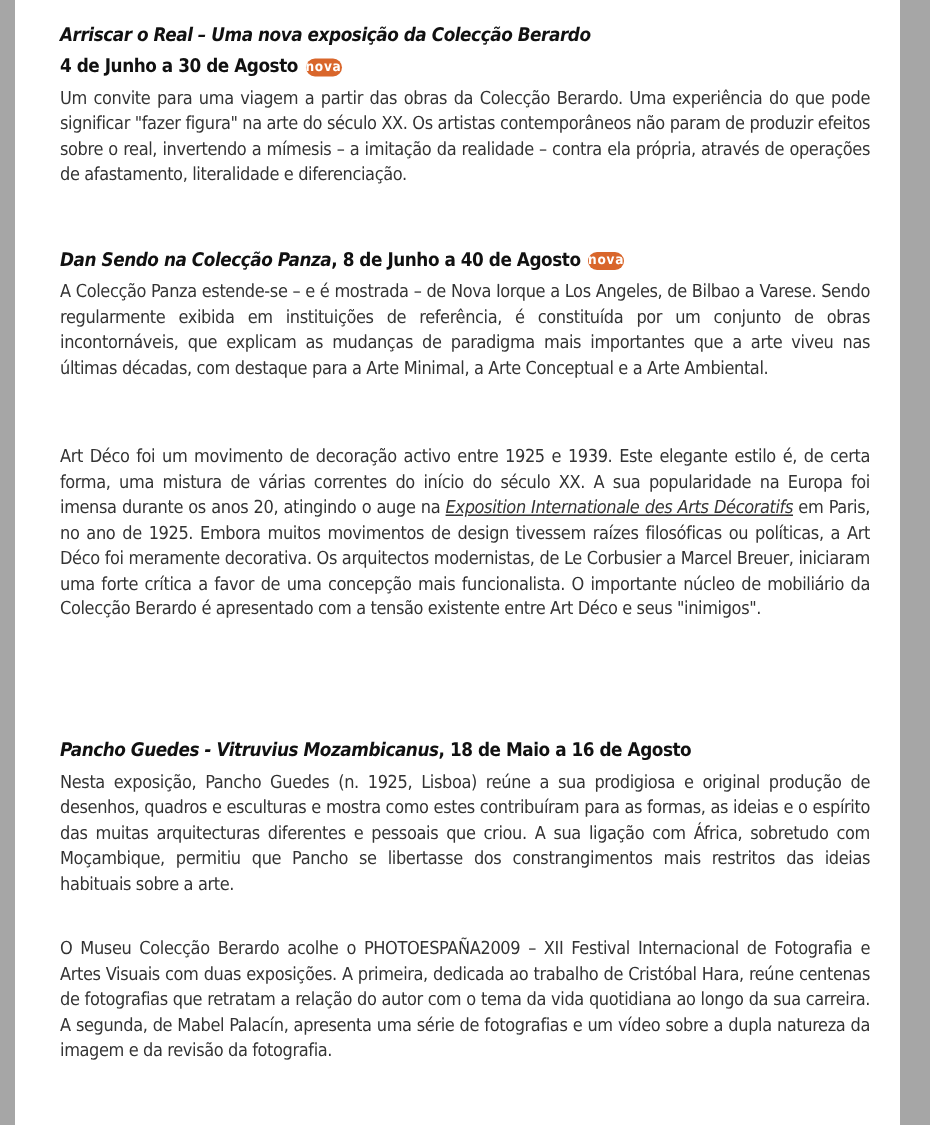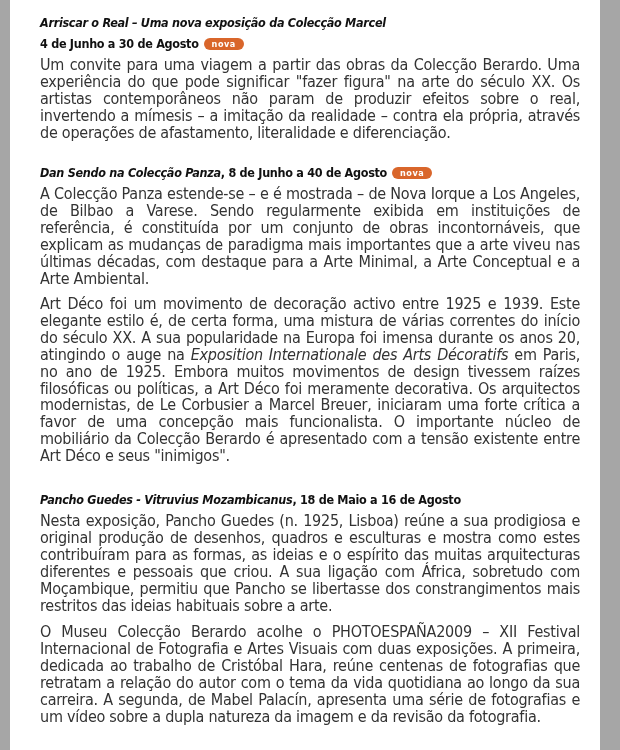--- a/index.html
+++ b/index.html
@@ -21,42 +21,42 @@
       font-weight: bold; font-size: 12.5px; color: #111;
       line-height: 17px; white-space: nowrap;
       letter-spacing: -0.3px;
       font-stretch: condensed;
     }
     .title i { font-style: italic; }
     .subtitle { margin-top: 4px; }
     .badge {
       display: inline-block; background: #d9662b; color: #fff;
       font-size: 9px; font-weight: bold; font-style: normal;
-      padding: 0 8px; height: 12px; line-height: 12px;
+      padding: 0 0; height: 12px; line-height: 12px;
       border-radius: 6px; vertical-align: 1px; margin-left: 5px;
       letter-spacing: 0.5px;
       text-align: center;
     }
     .body {
       margin-top: 5px;
       font-family: "DejaVu Sans Condensed", "DejaVu Sans", sans-serif;
       font-stretch: condensed;
-      font-size: 16px; color: #333; line-height: 16.9px;
+      font-size: 12px; color: #333; line-height: 16.9px;
       text-align: justify; letter-spacing: -0.25px;
     }
-    .body i { font-style: italic; }
+    .body i { font-style: italic; text-decoration: underline; }
   </style>
 </head>
 <body>
 
 <div class="page">
   <div class="content">
 
     <div class="entry" style="top:14px">
-      <div class="title"><i>Arriscar o Real – Uma nova exposição da Colecção Marcel</i></div>
+      <div class="title"><i>Arriscar o Real – Uma nova exposição da Colecção Berardo</i></div>
       <div class="title subtitle"><span>4 de Junho a 30 de Agosto</span><span class="badge">nova</span></div>
       <div class="body">Um convite para uma viagem a partir das obras da Colecção Berardo. Uma experiência do que pode significar "fazer figura" na arte do século XX. Os artistas contemporâneos não param de produzir efeitos sobre o real, invertendo a mímesis – a imitação da realidade – contra ela própria, através de operações de afastamento, literalidade e diferenciação.</div>
     </div>
 
     <div class="entry" style="top:164px">
       <div class="title"><i>Dan Sendo na Colecção Panza</i><span>, 8 de Junho a 40 de Agosto</span><span class="badge">nova</span></div>
       <div class="body">A Colecção Panza estende-se – e é mostrada – de Nova Iorque a Los Angeles, de Bilbao a Varese. Sendo regularmente exibida em instituições de referência, é constituída por um conjunto de obras incontornáveis, que explicam as mudanças de paradigma mais importantes que a arte viveu nas últimas décadas, com destaque para a Arte Minimal, a Arte Conceptual e a Arte Ambiental.</div>
     </div>
 
     <div class="entry" style="top:291px">

